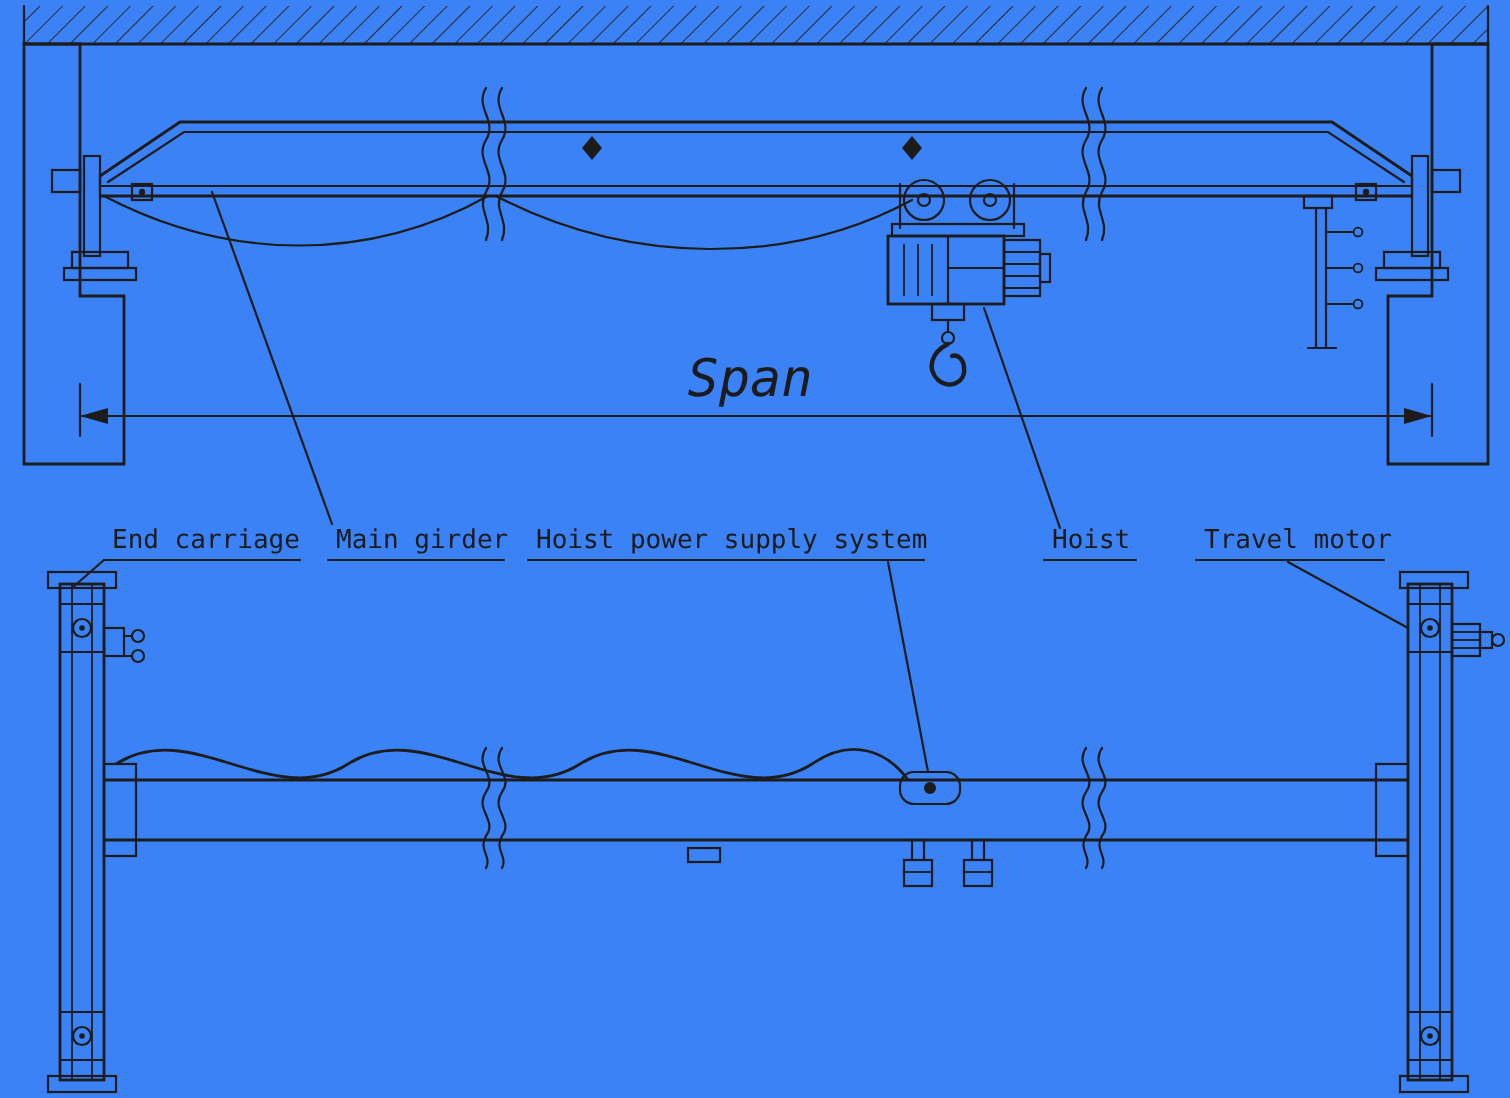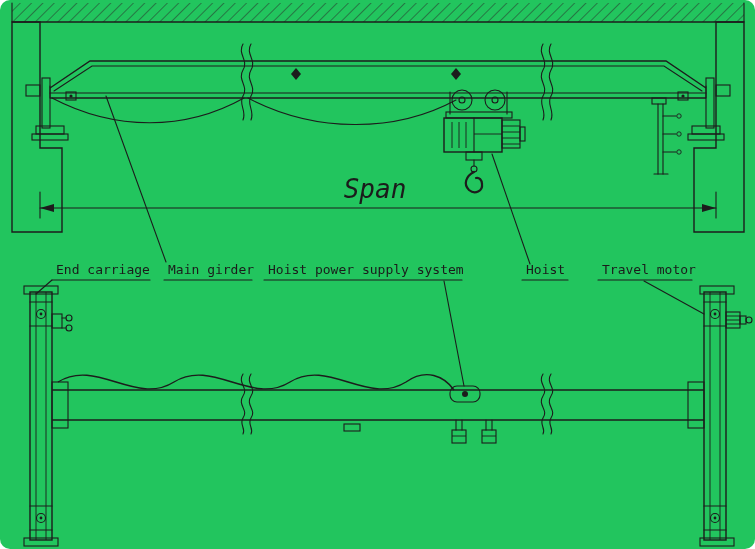--- a/index.html
+++ b/index.html
@@ -1,16 +1,16 @@
 <!DOCTYPE html>
 <html><head>
 <meta charset="utf-8">
 <style>
   html,body{margin:0;padding:0;background:#ffffff;}
-  .canvas{position:relative;width:755px;height:549px;background:#22c55e;overflow:hidden;border-radius:10px;}
+  .canvas{position:relative;width:755px;height:549px;background:#3b82f6;overflow:hidden;}
   svg{display:block;}
   .s{stroke:#1c1c1c;fill:none;stroke-width:1.1;stroke-linecap:round;}
   .s2{stroke:#1c1c1c;fill:none;stroke-width:1.4;}
   .thin{stroke:#1c1c1c;fill:none;stroke-width:0.9;}
   .f{fill:#1c1c1c;stroke:none;}
   .hookline{stroke:#1c1c1c;fill:none;stroke-width:2.2;stroke-linecap:round;}
   .lbl{font:13px "DejaVu Sans Mono", monospace;fill:#1b1b1b;}
   .span-lbl{font:italic 26px "DejaVu Sans Mono", monospace;fill:#1b1b1b;}
 </style>
 </head>

